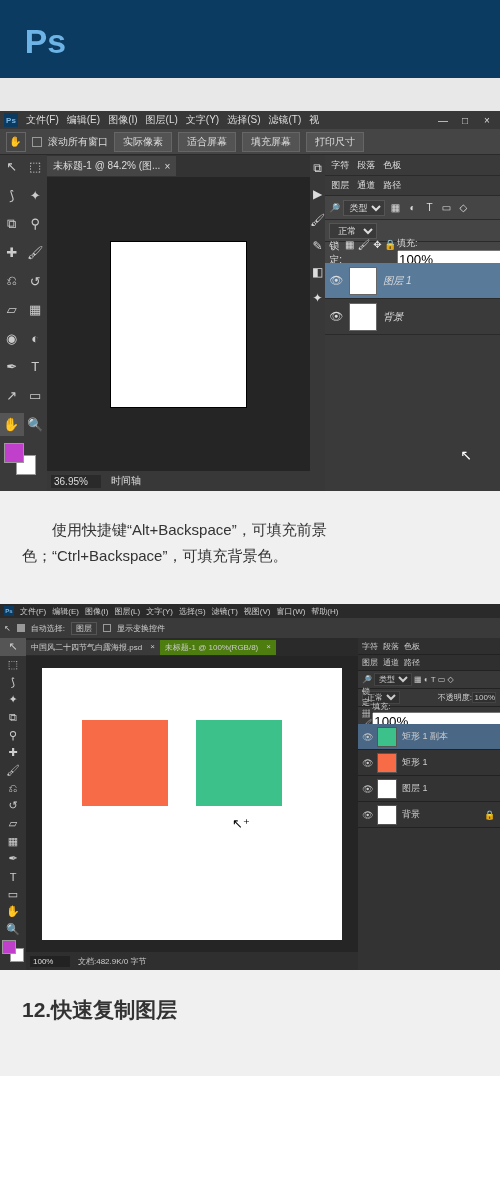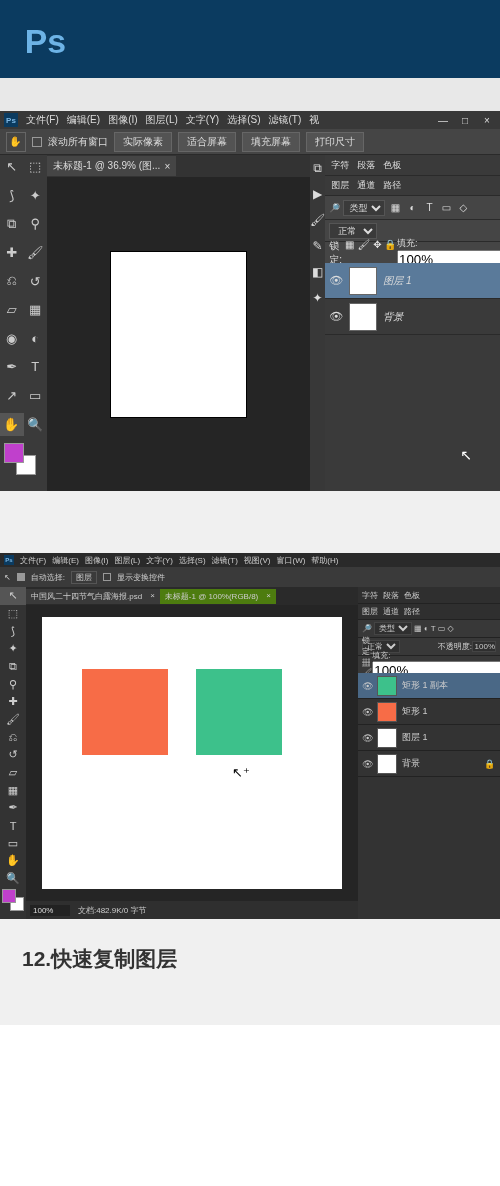--- a/index.html
+++ b/index.html
@@ -161,26 +161,30 @@
       <div class="tool" style="background:#555">✋</div>
       <div class="tool">🔍</div>
       <div class="swatches">
         <div class="bg"></div>
         <div class="fg"></div>
       </div>
     </div>
     <div class="canvas-area">
       <div class="tab-strip">
         <div class="tab">
-          <span>未标题-1 @ 36.9% (图...</span>
+          <span>未标题-1 @ 84.2% (图...</span>
           <span class="close">×</span>
         </div>
       </div>
       <div class="canvas-wrap">
         <div class="canvas"></div>
+      </div>
+      <div class="zoom-bar">
+        <input value="36.95%" style="">
+        <span style="margin-left:10px">时间轴</span>
       </div>
     </div>
     <div class="panels">
       <div class="panel-icons">
         <span>⧉</span>
         <span>▶</span>
         <span>🖌</span>
         <span>✎</span>
         <span>◧</span>
         <span>✦</span>
@@ -232,20 +236,21 @@
 
           </div>
         </div>
       </div>
     </div>
   </div>
   <span class="cursor">↖</span>
 </div>
 
 <div class="text-sec">
+  <p>使用快捷键“Alt+Backspace”，可填充前景色；“Ctrl+Backspace”，可填充背景色。</p>
 </div>
 
 <div class="app2">
   <div class="menubar">
     <span class="pslogo">Ps</span>
     <span>文件(F)</span>
     <span>编辑(E)</span>
     <span>图像(I)</span>
     <span>图层(L)</span>
     <span>文字(Y)</span>

